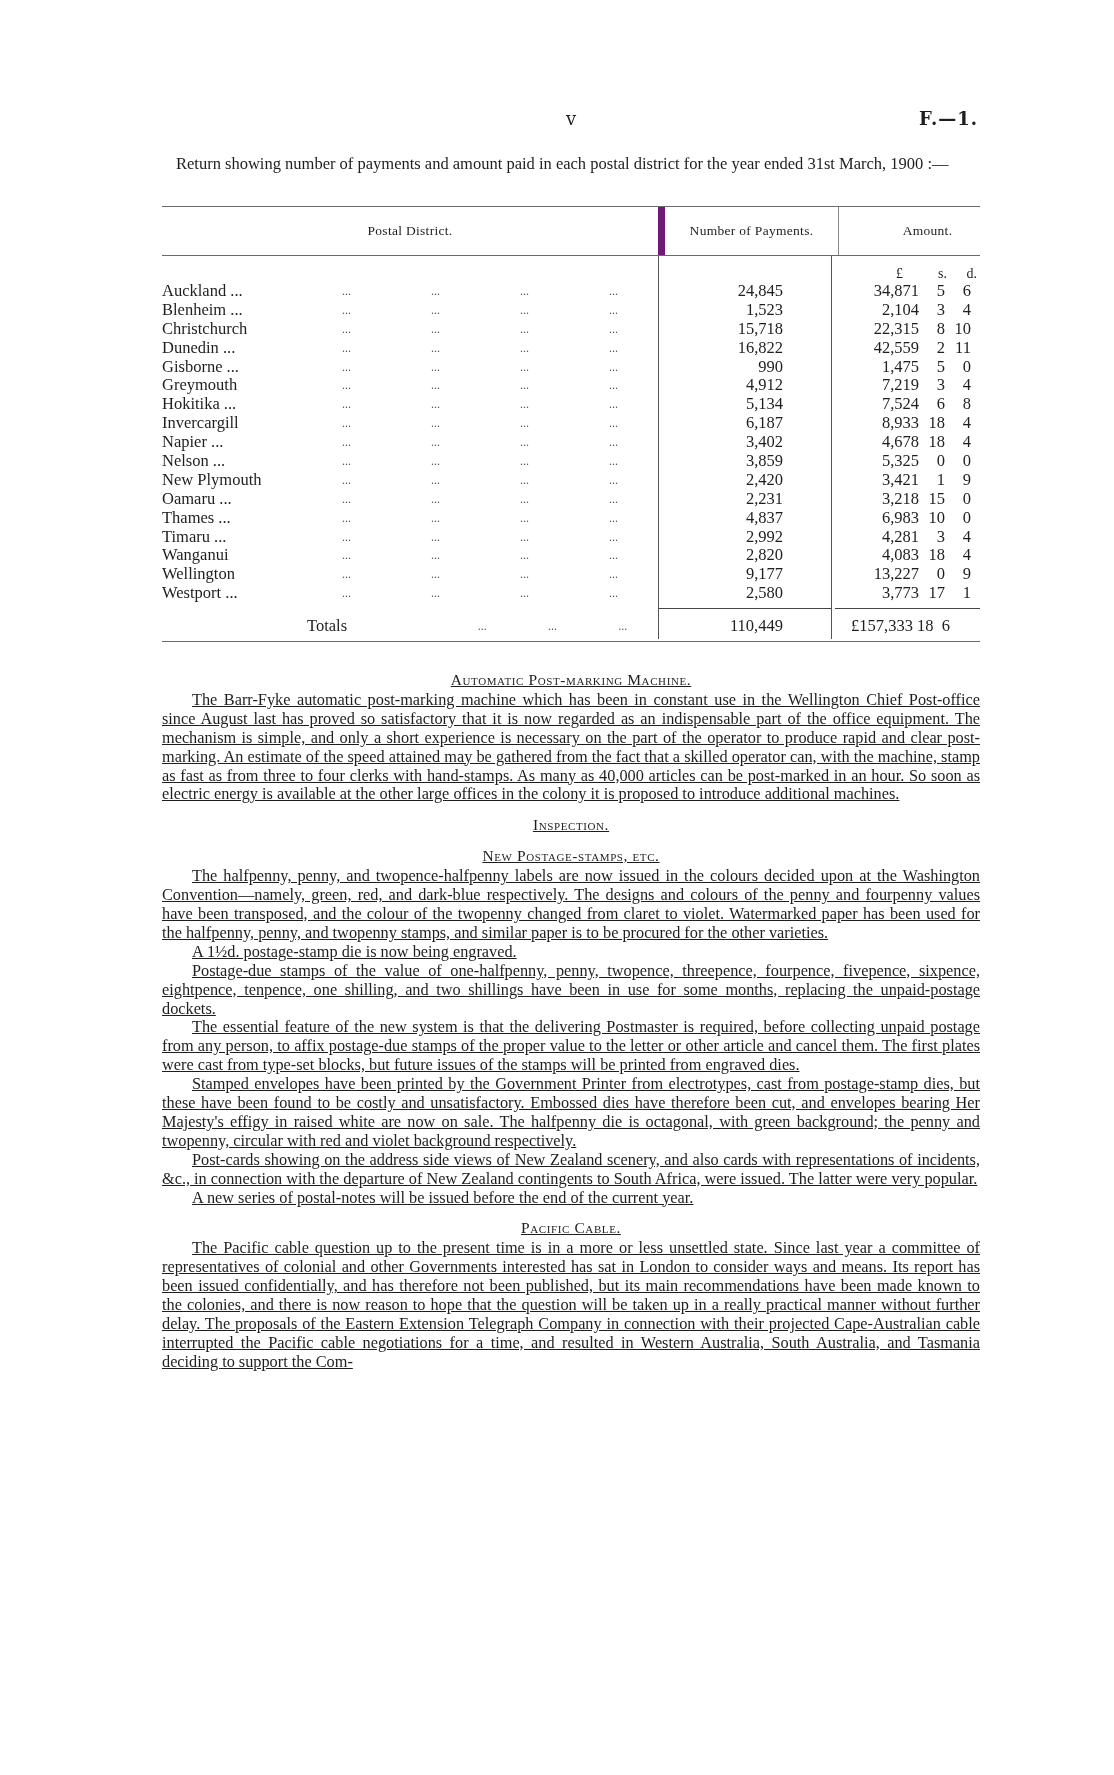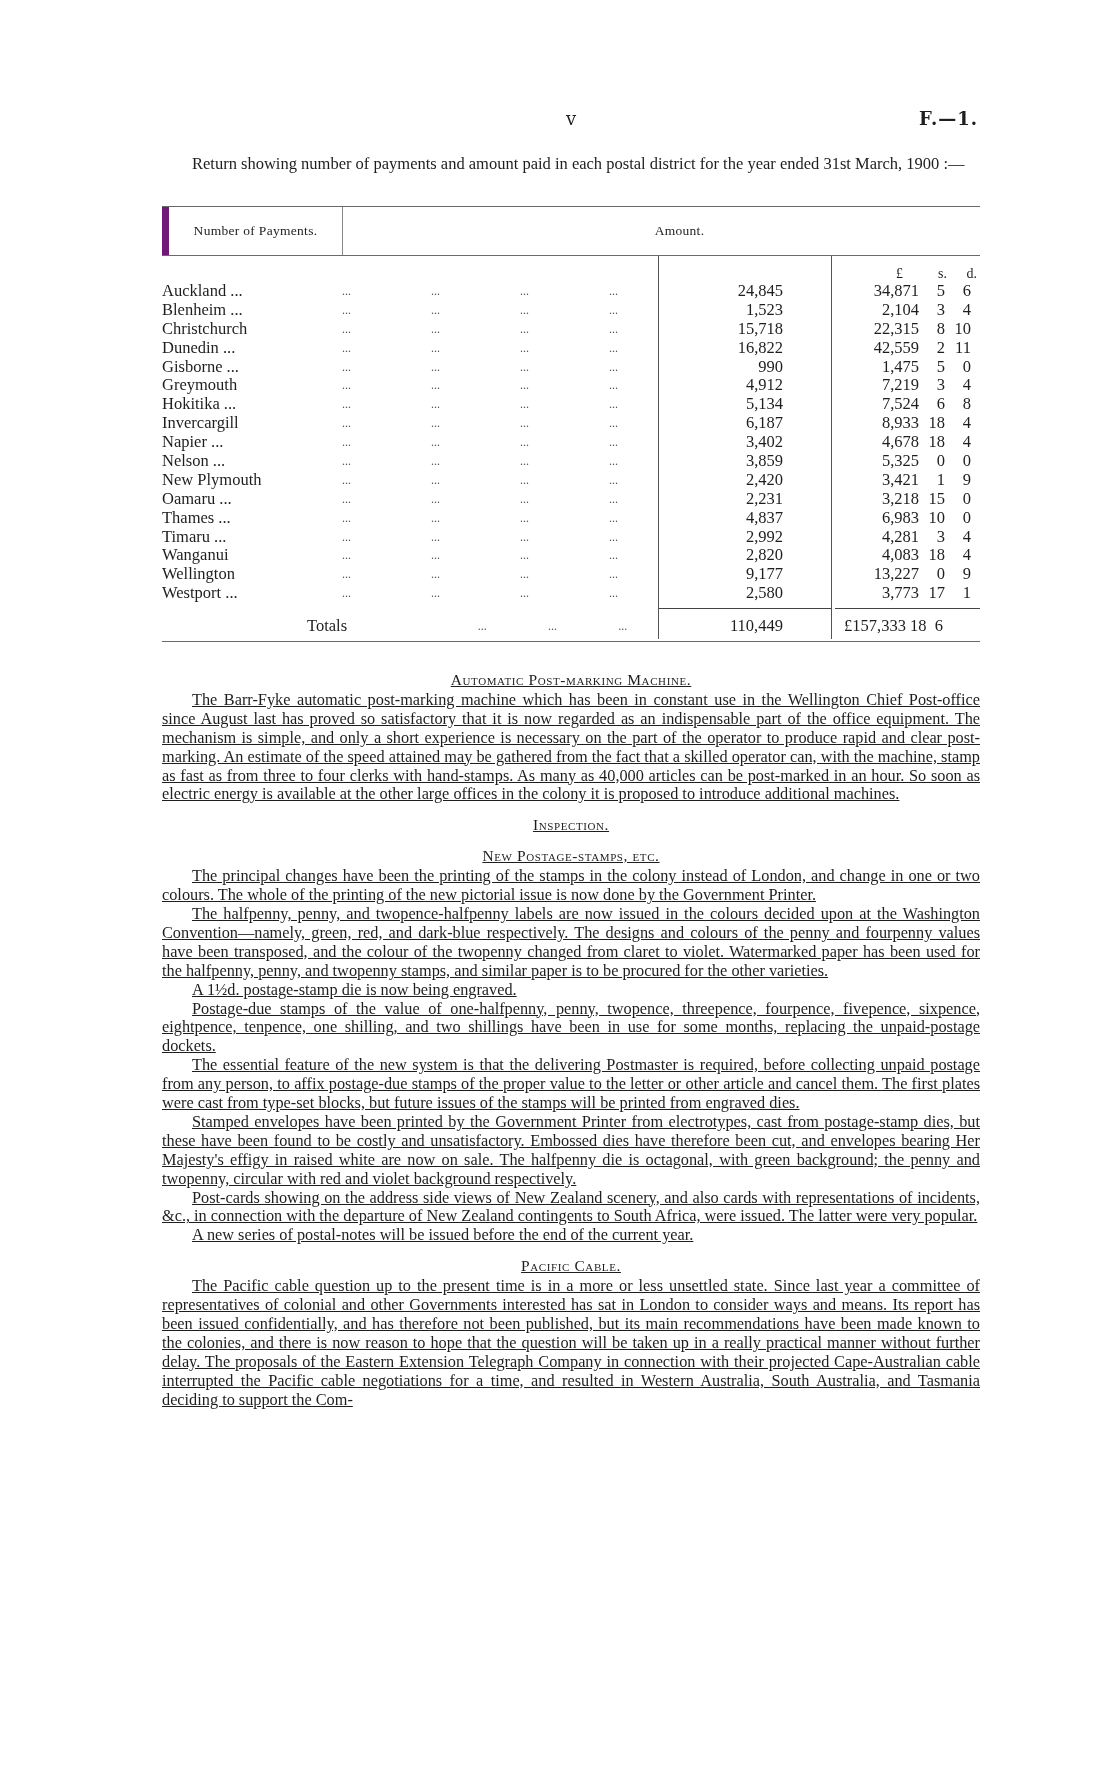--- a/index.html
+++ b/index.html
@@ -4,21 +4,21 @@
 <style>
   html, body { margin: 0; padding: 0; background: #ffffff; }
   body {
     width: 1114px; height: 1775px; position: relative; overflow: hidden;
     font-family: "DejaVu Serif", "Liberation Serif", serif;
     color: #1e1e1e;
   }
   .page-num { position: absolute; top: 108px; left: 566px; font-size: 18px; }
   .page-ref { position: absolute; top: 108px; left: 919px; font-size: 18px; letter-spacing: 1px; font-weight: bold; }
   .intro {
-    position: absolute; top: 155px; left: 162px; width: 818px;
+    position: absolute; top: 155px; left: 146px; width: 818px;
     font-family: "Liberation Serif", serif; font-size: 16.5px; line-height: 18.5px;
     text-align: justify; text-indent: 30px;
   }
   .table-wrap { position: absolute; top: 206px; left: 162px; width: 818px; }
   .rule { height: 0; border-top: 1.5px solid #6a6a6a; }
   .thead { display: flex; height: 48px; align-items: center; font-family: "Liberation Serif", serif; font-size: 13.5px; letter-spacing: 0.3px; }
   .col-district { width: 496px; text-align: center; position: relative; }
   .col-num { width: 173px; text-align: center; border-left: 7px solid #701a75; height: 100%; display:flex; align-items:center; justify-content:center; }
   .col-amt { flex: 1; text-align: center; border-left: 1px solid #888; height: 100%; display:flex; align-items:center; justify-content:center;padding-left:36px; }
   .tbody { position: relative; font-family: "Liberation Serif", serif; font-size: 16.5px; }
@@ -36,40 +36,41 @@
   .units-row .spacer { width: 669px; }
   .units-row span { font-size: 14px; }
   .totals-rule-wrap { display: flex; height: 10px; align-items: center; }
   .totals-rule-wrap .blank { width: 496px; }
   .totals-rule-wrap .seg1 { width: 173px; border-top: 1.5px solid #444; margin-left: 0; }
   .totals-rule-wrap .seg2 { flex: 1; border-top: 1.5px solid #444; margin-left: 4px; }
   .totals-row { display: flex; height: 26px; line-height: 26px; }
   .totals-row .label { width: 140px; padding-left: 145px; box-sizing: content-box; }
   .totals-row .dots { width: 211px; display: flex; justify-content: space-around; color: #555; font-size: 12px; }
   .totals-row .num { width: 173px; text-align: right; padding-right: 48px; box-sizing: border-box; }
-  .totals-row .amt { flex: 1; text-align: left; padding-left: 13px; }
+  .totals-row .amt { flex: 1; text-align: left; padding-left: 20px; }
   .body-text {
     position: absolute; top: 668px; left: 162px; width: 818px;
     font-family: "Liberation Serif", serif; font-size: 16.3px; line-height: 18.9px; text-decoration: underline;
   }
   .heading { text-align: center; font-variant: small-caps; letter-spacing: 0.6px; margin: 3px 0 1px 0; font-size: 15.5px; }
   .heading.gap { margin-top: 12px; }
   .para { text-align: justify; text-indent: 30px; margin: 0; }
 </style>
 </head>
 <body>
 
 <div class="page-num">v</div>
 <div class="page-ref">F.—1.</div>
 
 <p class="intro" style="margin:0">Return showing number of payments and amount paid in each postal district for the year ended 31st March, 1900 :—</p>
 
 <div class="table-wrap">
   <div class="rule"></div>
   <div class="thead">
+    <div class="col-district">Postal District.</div>
     <div class="col-num">
         <span>Number of Payments.</span>
       </div>
     <div class="col-amt">
         <span>Amount.</span>
       </div>
   </div>
   <div class="rule"></div>
   <div class="tbody">
     <div class="vline1"></div>
@@ -321,21 +322,20 @@
   </div>
   <div class="rule" style="margin-top:2px"></div>
 </div>
 
 <div class="body-text">
   <div id="sections">
       <div class="heading">Automatic Post-marking Machine.</div>
       <p class="para">The Barr-Fyke automatic post-marking machine which has been in constant use in the Wellington Chief Post-office since August last has proved so satisfactory that it is now regarded as an indispensable part of the office equipment. The mechanism is simple, and only a short experience is necessary on the part of the operator to produce rapid and clear post-marking. An estimate of the speed attained may be gathered from the fact that a skilled operator can, with the machine, stamp as fast as from three to four clerks with hand-stamps. As many as 40,000 articles can be post-marked in an hour. So soon as electric energy is available at the other large offices in the colony it is proposed to introduce additional machines.</p>
       <div class="heading gap">Inspection.</div>
       <div class="heading gap">New Postage-stamps, etc.</div>
-      <p class="para">The principal changes have been the printing of the stamps in the colony instead of London, and change in one or two colours. The whole of the printing of the new pictorial issue is now done by the Government Printer.</p>
       <p class="para">The halfpenny, penny, and twopence-halfpenny labels are now issued in the colours decided upon at the Washington Convention—namely, green, red, and dark-blue respectively. The designs and colours of the penny and fourpenny values have been transposed, and the colour of the twopenny changed from claret to violet. Watermarked paper has been used for the halfpenny, penny, and twopenny stamps, and similar paper is to be procured for the other varieties.</p>
       <p class="para">A 1½d. postage-stamp die is now being engraved.</p>
       <p class="para">Postage-due stamps of the value of one-halfpenny, penny, twopence, threepence, fourpence, fivepence, sixpence, eightpence, tenpence, one shilling, and two shillings have been in use for some months, replacing the unpaid-postage dockets.</p>
       <p class="para">The essential feature of the new system is that the delivering Postmaster is required, before collecting unpaid postage from any person, to affix postage-due stamps of the proper value to the letter or other article and cancel them. The first plates were cast from type-set blocks, but future issues of the stamps will be printed from engraved dies.</p>
       <p class="para">Stamped envelopes have been printed by the Government Printer from electrotypes, cast from postage-stamp dies, but these have been found to be costly and unsatisfactory. Embossed dies have therefore been cut, and envelopes bearing Her Majesty's effigy in raised white are now on sale. The halfpenny die is octagonal, with green background; the penny and twopenny, circular with red and violet background respectively.</p>
       <p class="para">Post-cards showing on the address side views of New Zealand scenery, and also cards with representations of incidents, &amp;c., in connection with the departure of New Zealand contingents to South Africa, were issued. The latter were very popular.</p>
       <p class="para">A new series of postal-notes will be issued before the end of the current year.</p>
       <div class="heading gap">Pacific Cable.</div>
       <p class="para">The Pacific cable question up to the present time is in a more or less unsettled state. Since last year a committee of representatives of colonial and other Governments interested has sat in London to consider ways and means. Its report has been issued confidentially, and has therefore not been published, but its main recommendations have been made known to the colonies, and there is now reason to hope that the question will be taken up in a really practical manner without further delay. The proposals of the Eastern Extension Telegraph Company in connection with their projected Cape-Australian cable interrupted the Pacific cable negotiations for a time, and resulted in Western Australia, South Australia, and Tasmania deciding to support the Com-</p>
     </div>

